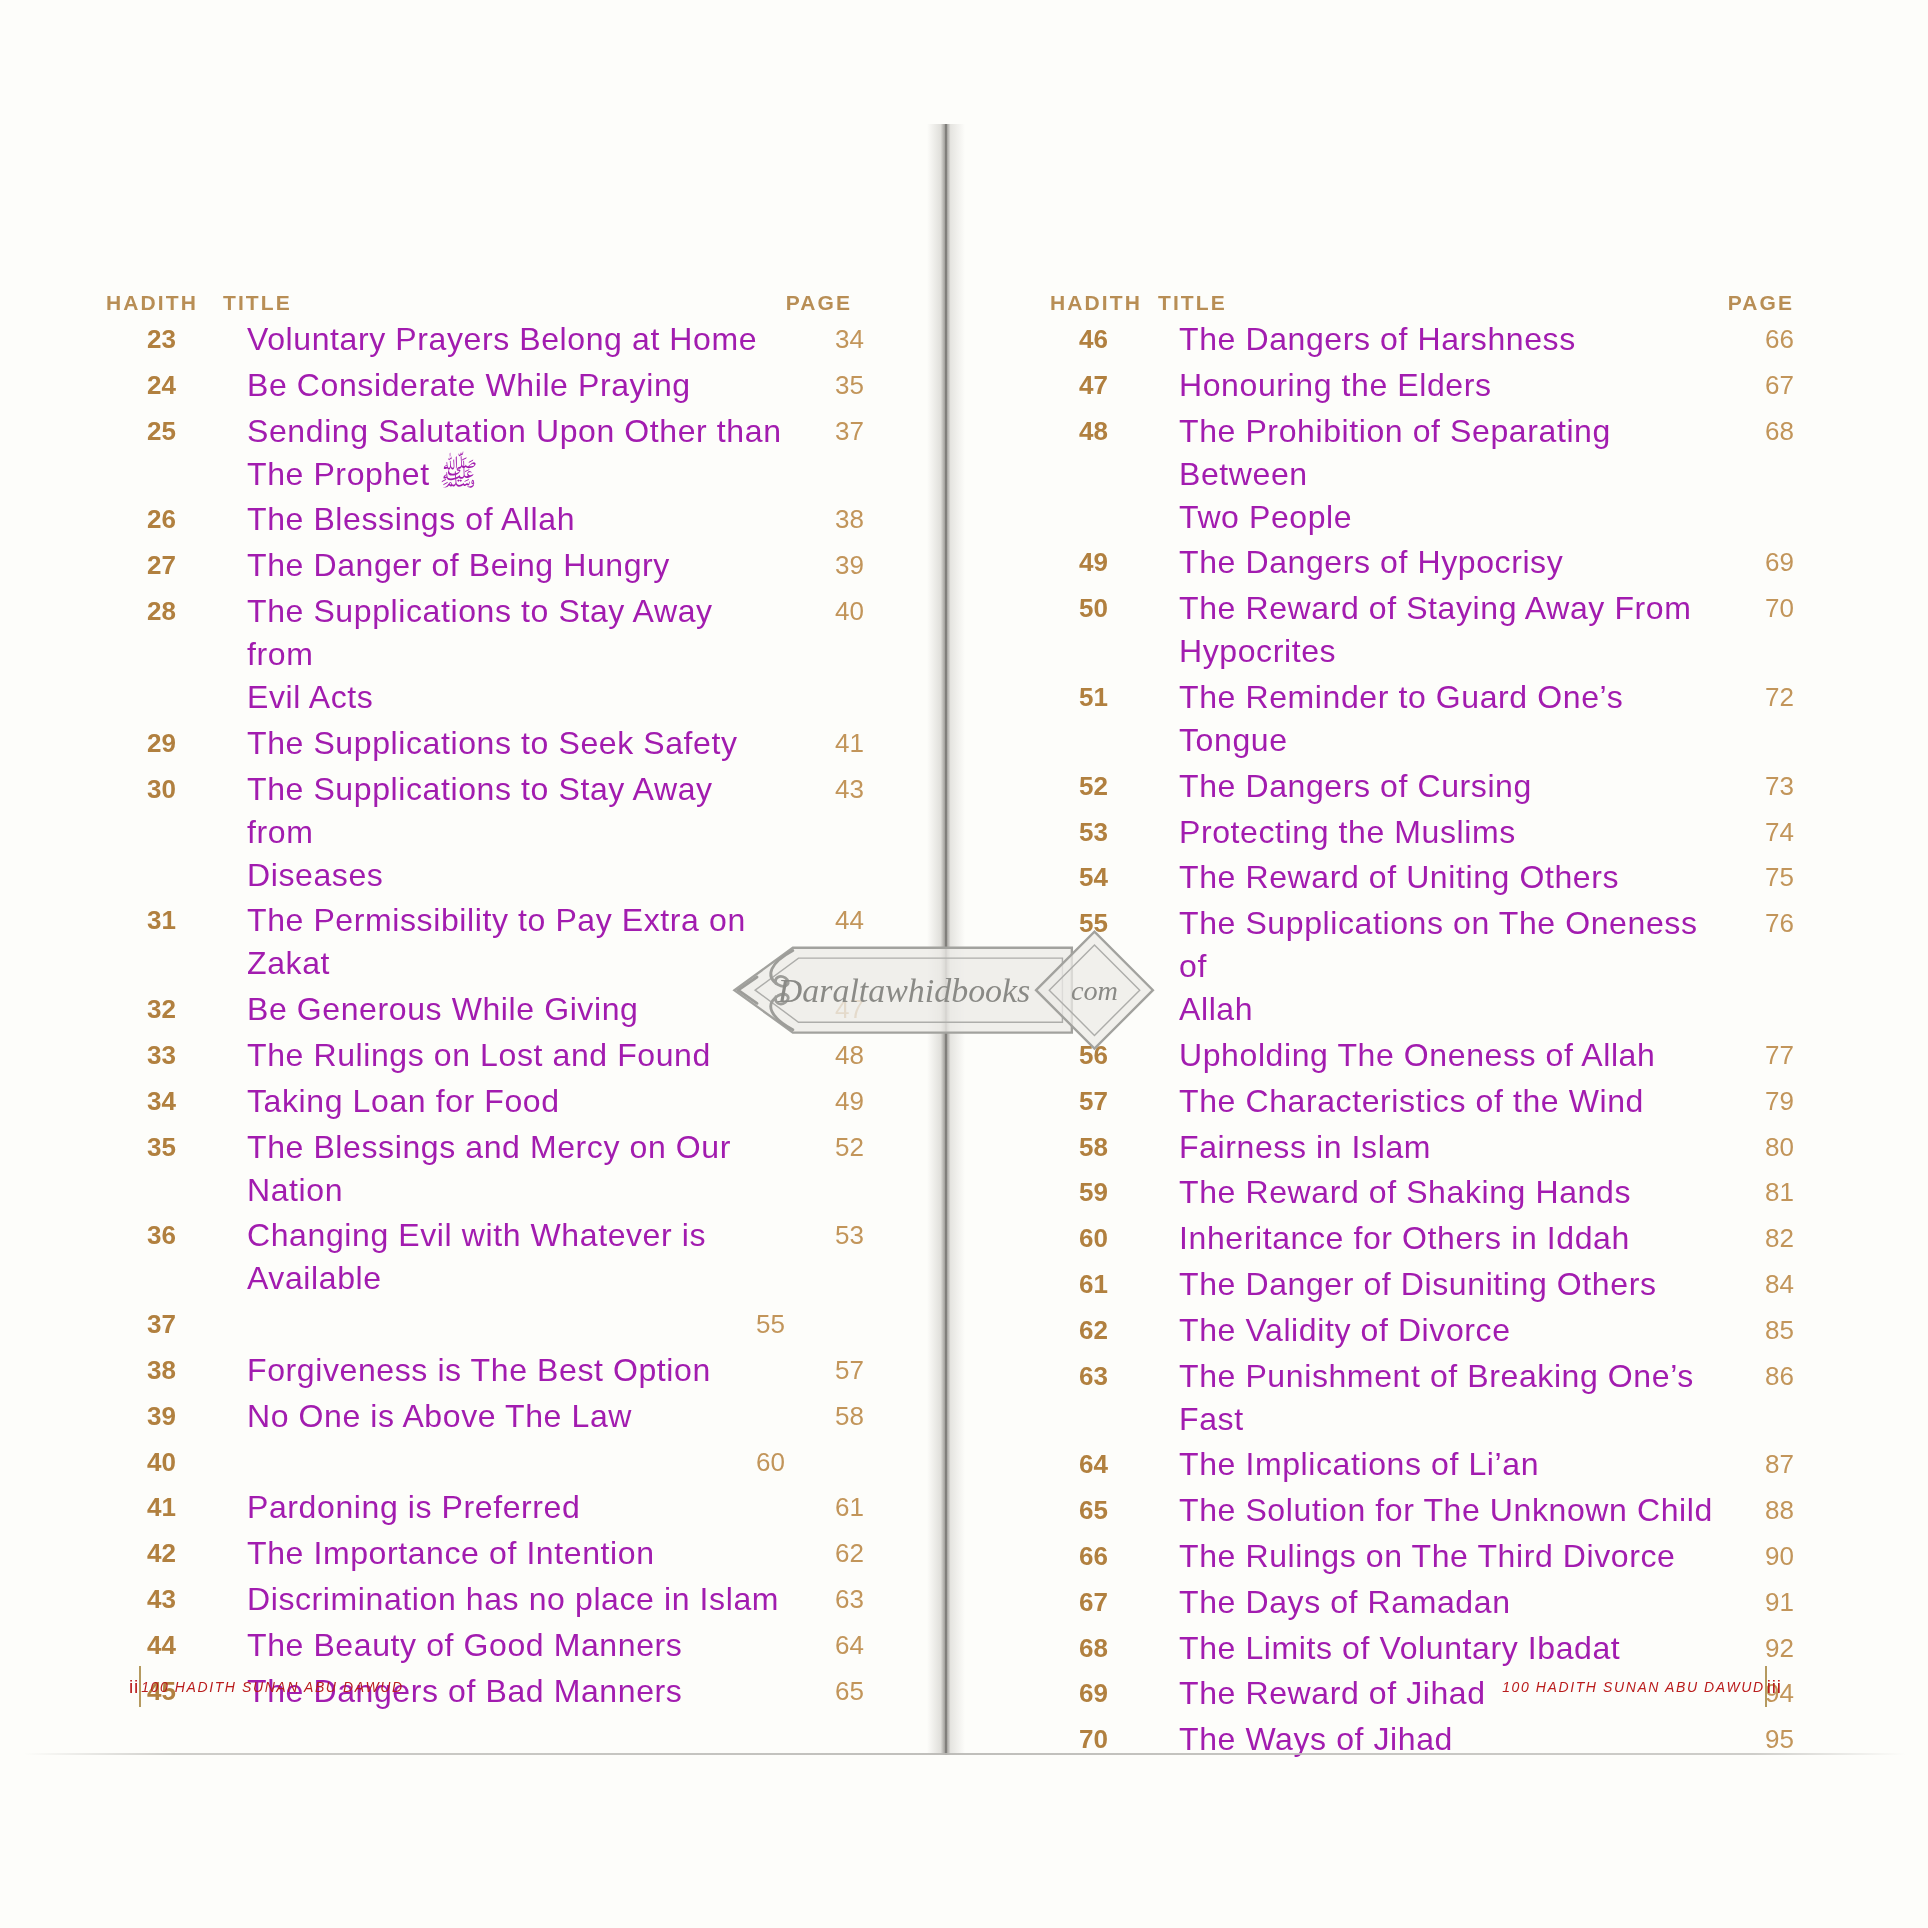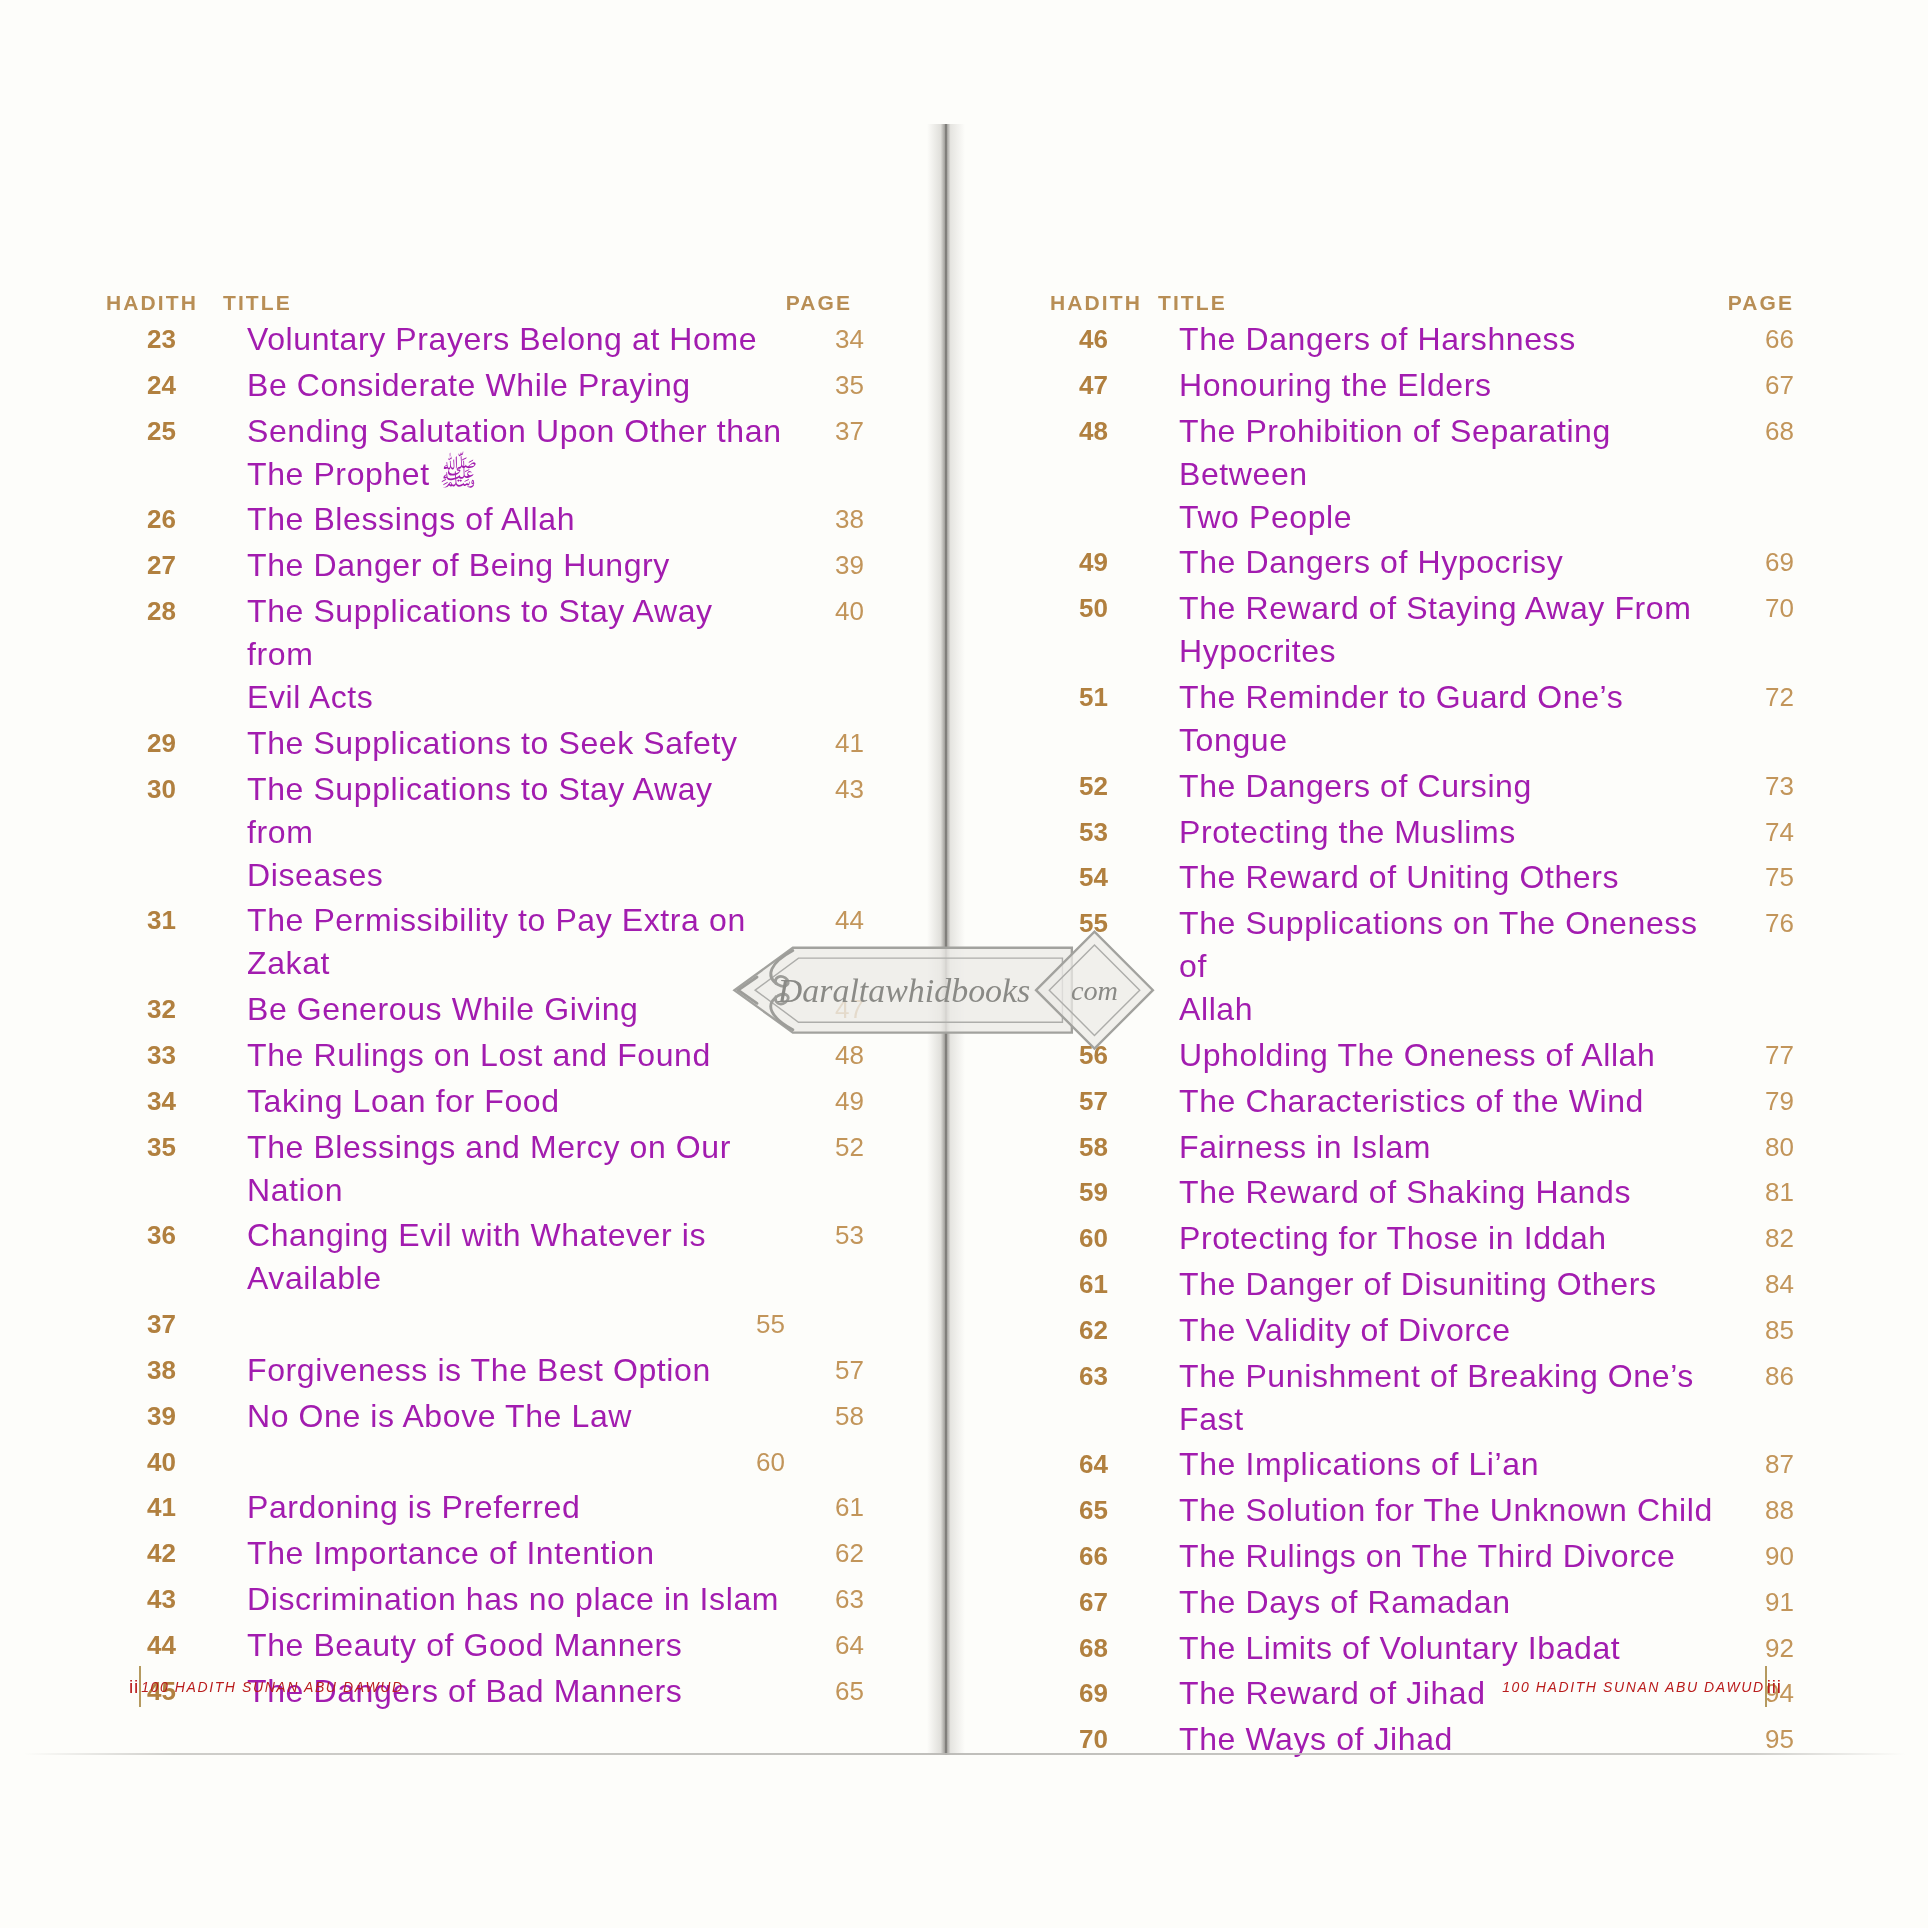--- a/index.html
+++ b/index.html
@@ -323,21 +323,21 @@
     <span class="ttl">Fairness in Islam</span>
     <span class="pg">80</span>
   </li>
         <li class="entry">
     <span class="num">59</span>
     <span class="ttl">The Reward of Shaking Hands</span>
     <span class="pg">81</span>
   </li>
         <li class="entry">
     <span class="num">60</span>
-    <span class="ttl">Protecting for Those in Iddah</span>
+    <span class="ttl">Inheritance for Others in Iddah</span>
     <span class="pg">82</span>
   </li>
         <li class="entry">
     <span class="num">61</span>
     <span class="ttl">The Danger of Disuniting Others</span>
     <span class="pg">84</span>
   </li>
         <li class="entry">
     <span class="num">62</span>
     <span class="ttl">The Validity of Divorce</span>

